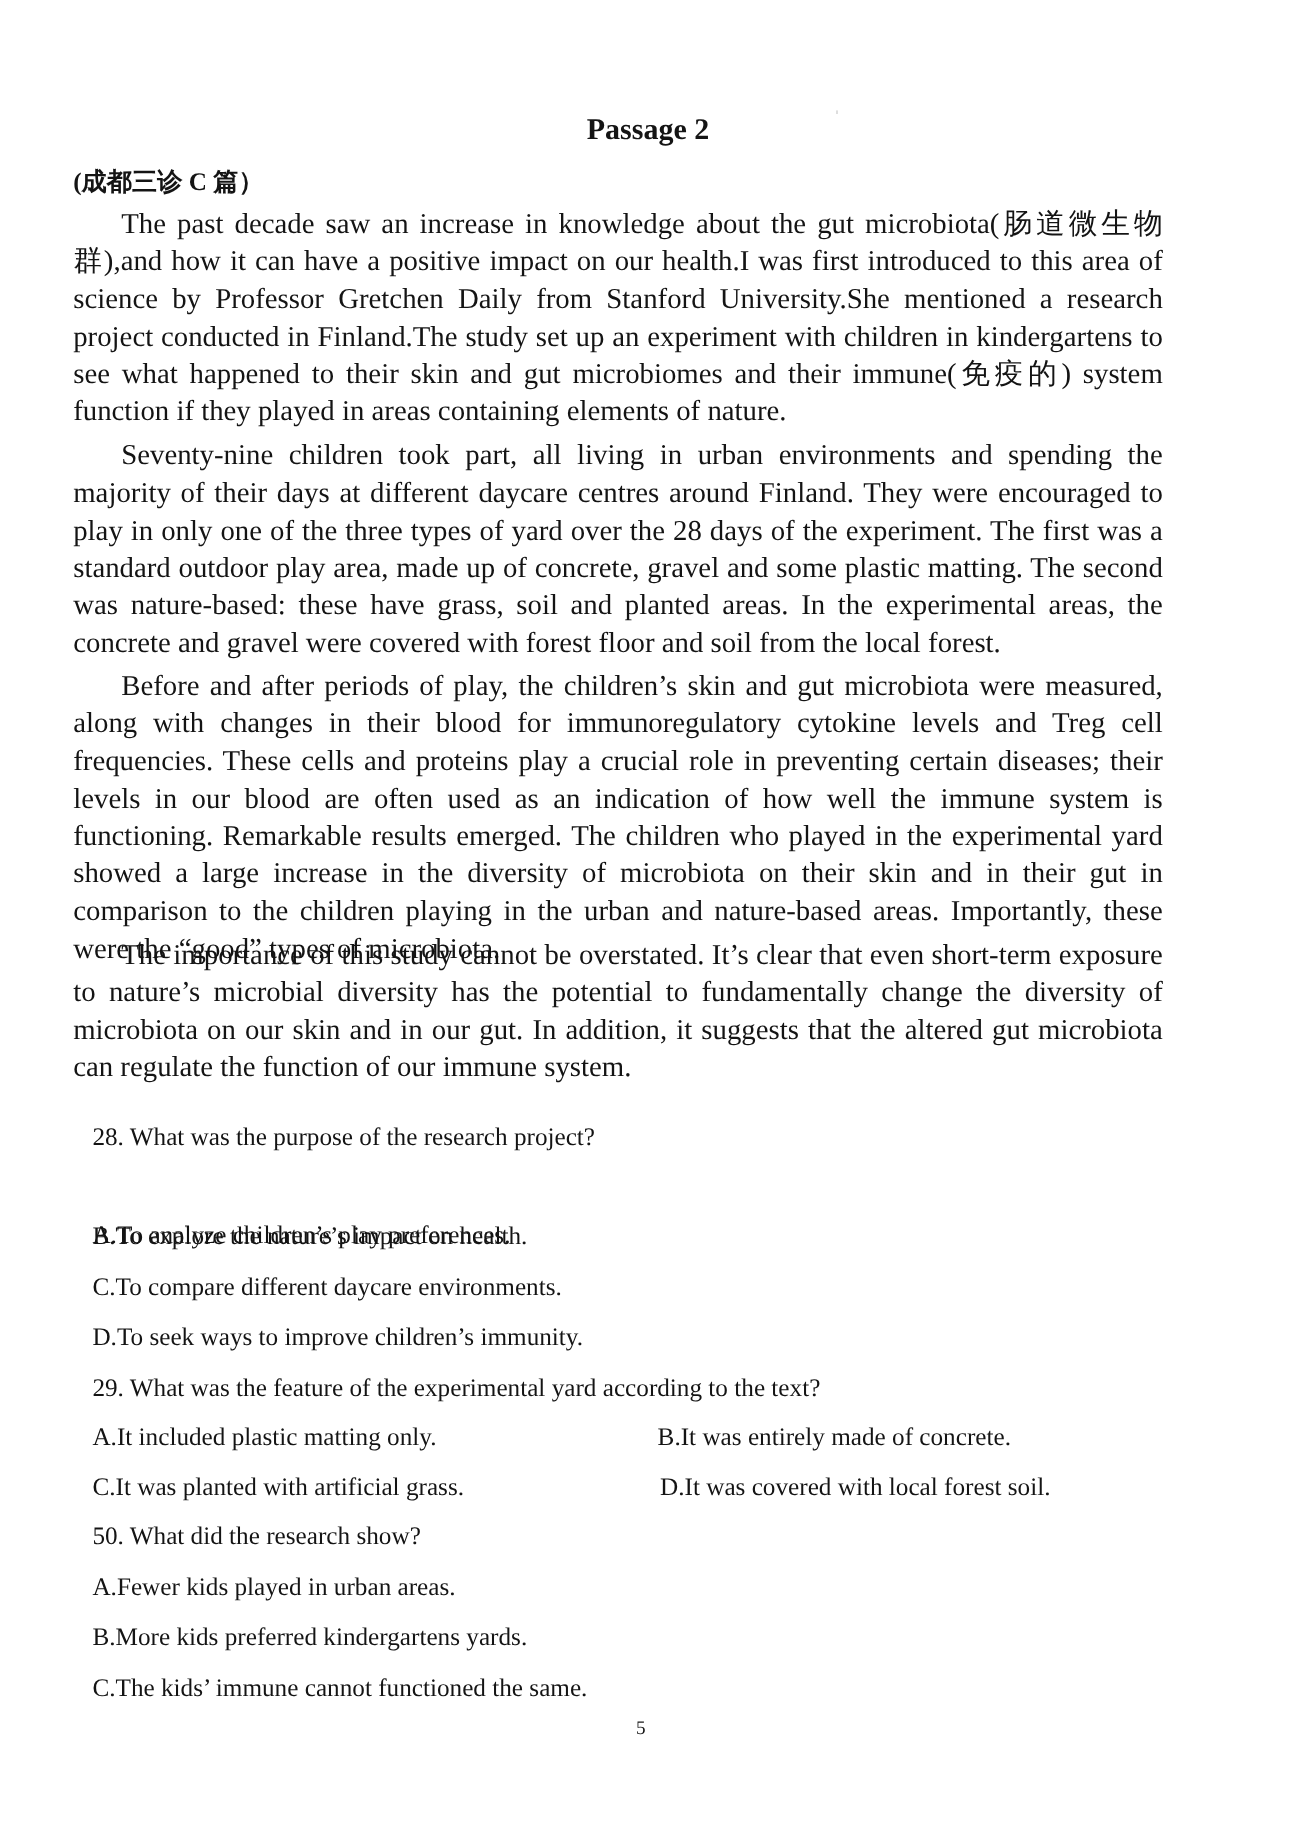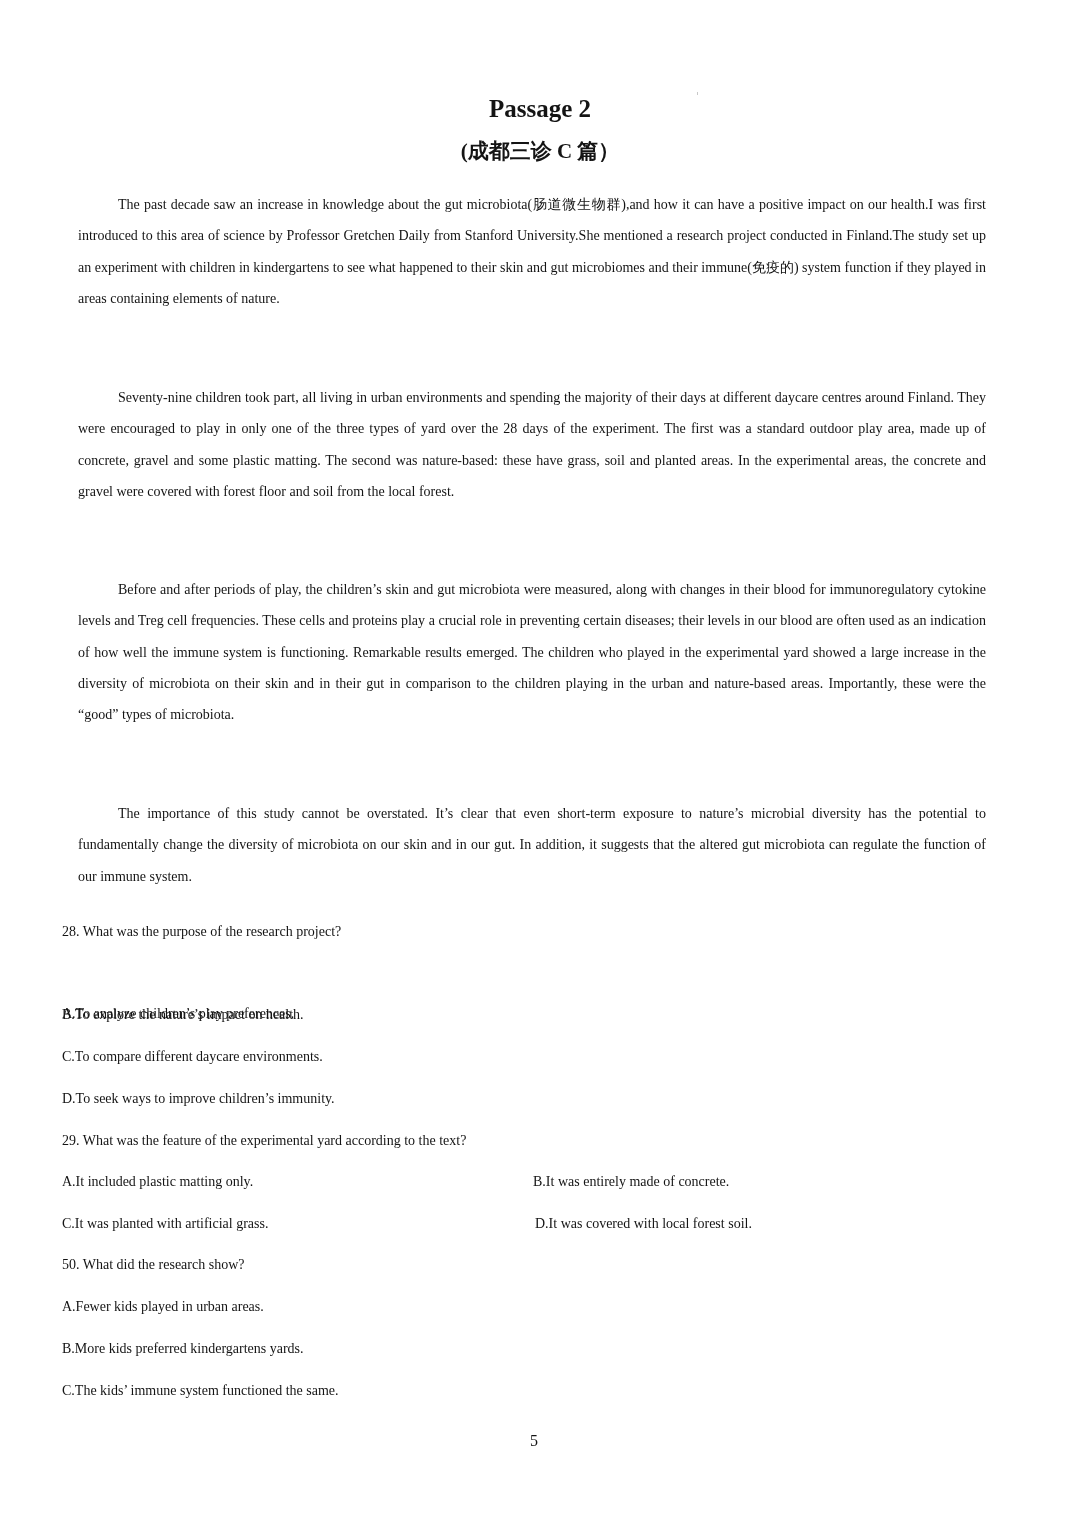--- a/index.html
+++ b/index.html
@@ -29,46 +29,46 @@
       text-align: center;
       font-weight: bold;
       font-size: 25px;
       line-height: 30px;
     }
     .subtitle {
       position: absolute;
       top: 136px;
       left: 0;
       width: 958px;
-      text-align: center;
+      text-align: left;
       font-weight: bold;
       font-size: 21px;
       line-height: 30px;
     }
     .para {
       position: absolute;
       left: 0;
       width: 908px;
-      font-size: 14px;
+      font-size: 24px;
       line-height: 31.3px;
       text-align: justify;
       text-indent: 40px;
-      margin: 17px;
+      margin: 0;
     }
     .p1 { top: 172px; }
     .p2 { top: 365px; }
     .p3 { top: 557px; }
     .p4 { top: 781px; }
     .q {
       position: absolute;
       left: 0;
-      font-size: 14px;
+      font-size: 21px;
       line-height: 30px;
       white-space: nowrap;
-      margin: 1px;
+      margin: 16px;
     }
     .opt-right { left: 471px; }
     .page-number {
       position: absolute;
       top: 1431px;
       left: 530px;
       font-size: 16px;
       line-height: 20px;
     }
     .speck {
@@ -103,17 +103,17 @@
 
   <p class="q" style="top:1125px">29. What was the feature of the experimental yard according to the text?</p>
   <p class="q" style="top:1166px">A.It included plastic matting only.</p>
   <p class="q opt-right" style="top:1166px">B.It was entirely made of concrete.</p>
   <p class="q" style="top:1208px">C.It was planted with artificial grass.</p>
   <p class="q opt-right" style="top:1208px; left:473px">D.It was covered with local forest soil.</p>
 
   <p class="q" style="top:1249px">50. What did the research show?</p>
   <p class="q" style="top:1291px">A.Fewer kids played in urban areas.</p>
   <p class="q" style="top:1333px">B.More kids preferred kindergartens yards.</p>
-  <p class="q" style="top:1375px">C.The kids’ immune system functioned the same.</p>
+  <p class="q" style="top:1375px">C.The kids’ immune cannot functioned the same.</p>
 
 </div>
 
 <div class="page-number">5</div>
 
 </body></html>

